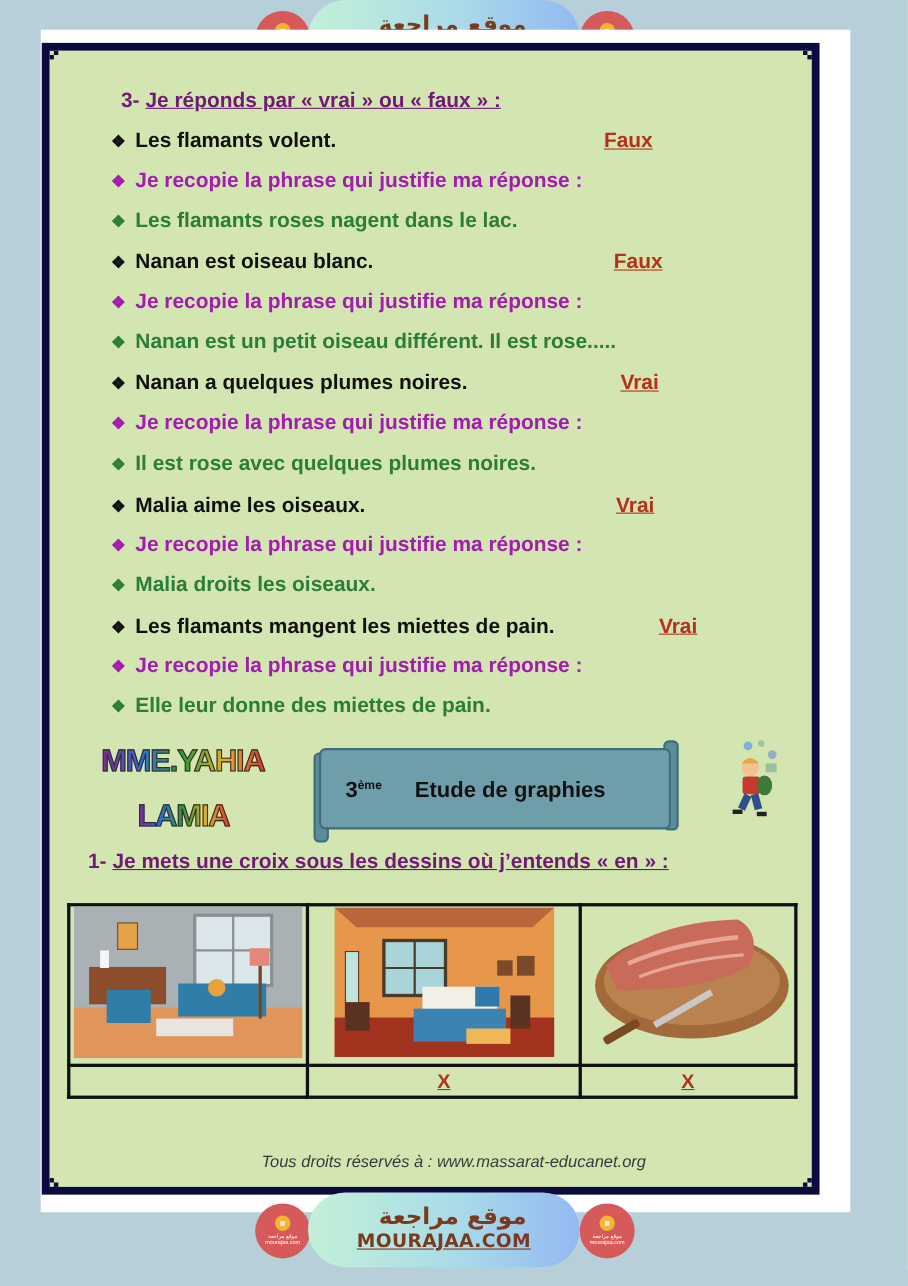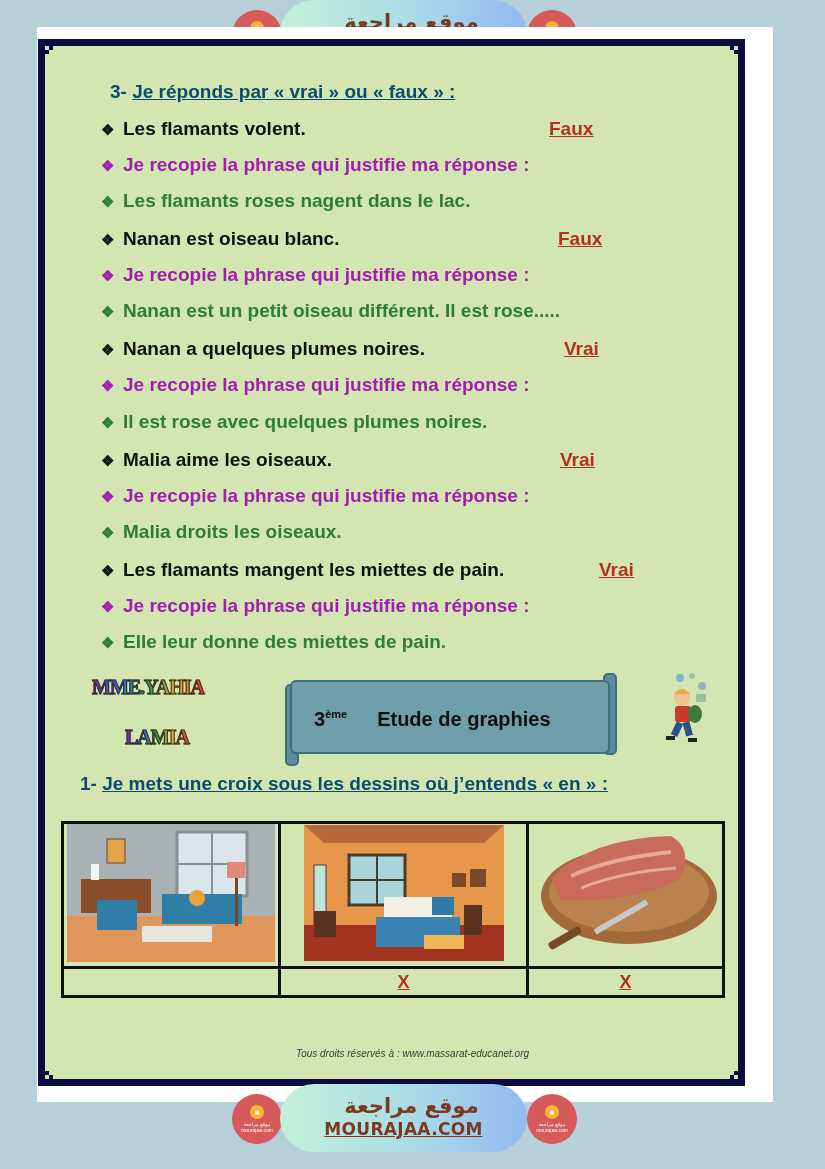--- a/index.html
+++ b/index.html
@@ -29,30 +29,30 @@
   .banner .en { color:#7a3a1f; font-family:"DejaVu Sans", sans-serif; font-weight:bold; font-size:17px; text-decoration:underline; line-height:24px; letter-spacing:0.3px; }
   .badge {
     position:absolute; top:10px; width:50px; height:50px; border-radius:50%; background:#d65a5a;
     display:flex; flex-direction:column; align-items:center; justify-content:center;
   }
   .badge.left { left:0; } .badge.right { left:295px; }
   .badge .dot { width:14px; height:14px; border-radius:50%; background:#f2b534; color:#fff; font-size:5px; font-weight:bold; display:flex; align-items:center; justify-content:center; }
   .badge .tiny { color:#fff; font-size:5px; line-height:6px; margin-top:2px; text-align:center; }
 
   
-  .heading { position:absolute; font-weight:bold; font-size:19px; color:#0c4a6e; }
+  .heading { position:absolute; font-weight:bold; font-size:19px; color:#701a75; }
   .heading .u { text-decoration:underline; }
   .row { position:absolute; left:101px; font-weight:bold; font-size:19px; white-space:nowrap; height:24px; line-height:24px; }
   .row .bullet { display:inline-block; width:22px; font-size:15px; }
   .row.stmt { color:#111111; }
   .row.q { color:#a21caf; }
   .row.a { color:#2c7d37; }
   .ans { position:absolute; font-weight:bold; font-size:19px; color:#b3311d; text-decoration:underline; }
 
-  .author { position:absolute; font-family:Liberation Serif, serif; font-weight:bold; font-size:20px; letter-spacing:-1px;
+  .author { position:absolute; font-family:Liberation Sans, sans-serif; font-weight:bold; font-size:28px; letter-spacing:-1px;
     background:linear-gradient(90deg,#7a2a8f,#2b6fd6,#2f9b3a,#e2b22b,#d33a2a);
     -webkit-background-clip:text; background-clip:text; color:transparent;
     -webkit-text-stroke:1px #3a2a2a; }
 
   .scroll {
     position:absolute; left:290px; top:680px; width:320px; height:74px;
     background:#6f9eab; border:2px solid #3f6e7b; border-radius:6px; box-sizing:border-box;
     display:flex; flex-direction:column; justify-content:center; padding-left:22px;
   }
   .scroll .l1, .scroll .l2 { font-weight:bold; font-size:20px; color:#111; line-height:27px; white-space:nowrap; }
@@ -62,21 +62,21 @@
   .roll { position:absolute; width:10px; border-radius:5px; background:#5c8c99; border:2px solid #3f6e7b; }
 
   .kid { position:absolute; left:662px; top:668px; width:54px; height:80px; }
 
   table.pics { position:absolute; left:61px; top:821px; width:664px; border-collapse:collapse; }
   table.pics td { border:3px solid #111; padding:0; vertical-align:middle; text-align:center; }
   table.pics tr.img td { height:142px; }
   table.pics tr.mark td { height:26px; font-weight:bold; font-size:18px; color:#b3311d; text-decoration:underline; }
   .pic { margin:0 auto; }
 
-  .footer { position:absolute; left:0; width:825px; top:1048px; text-align:center; font-style:italic; font-size:10px; color:#3a3a3a; }
+  .footer { position:absolute; left:0; width:825px; top:1048px; text-align:center; font-style:italic; font-size:15px; color:#3a3a3a; }
 </style>
 </head>
 <body>
 
 <div class="banner" style="top:0;">
   <div class="badge left">
     <div class="dot">▤</div>
     <div class="tiny">موقع مراجعة mourajaa.com</div>
   </div>
   <div class="pill">

